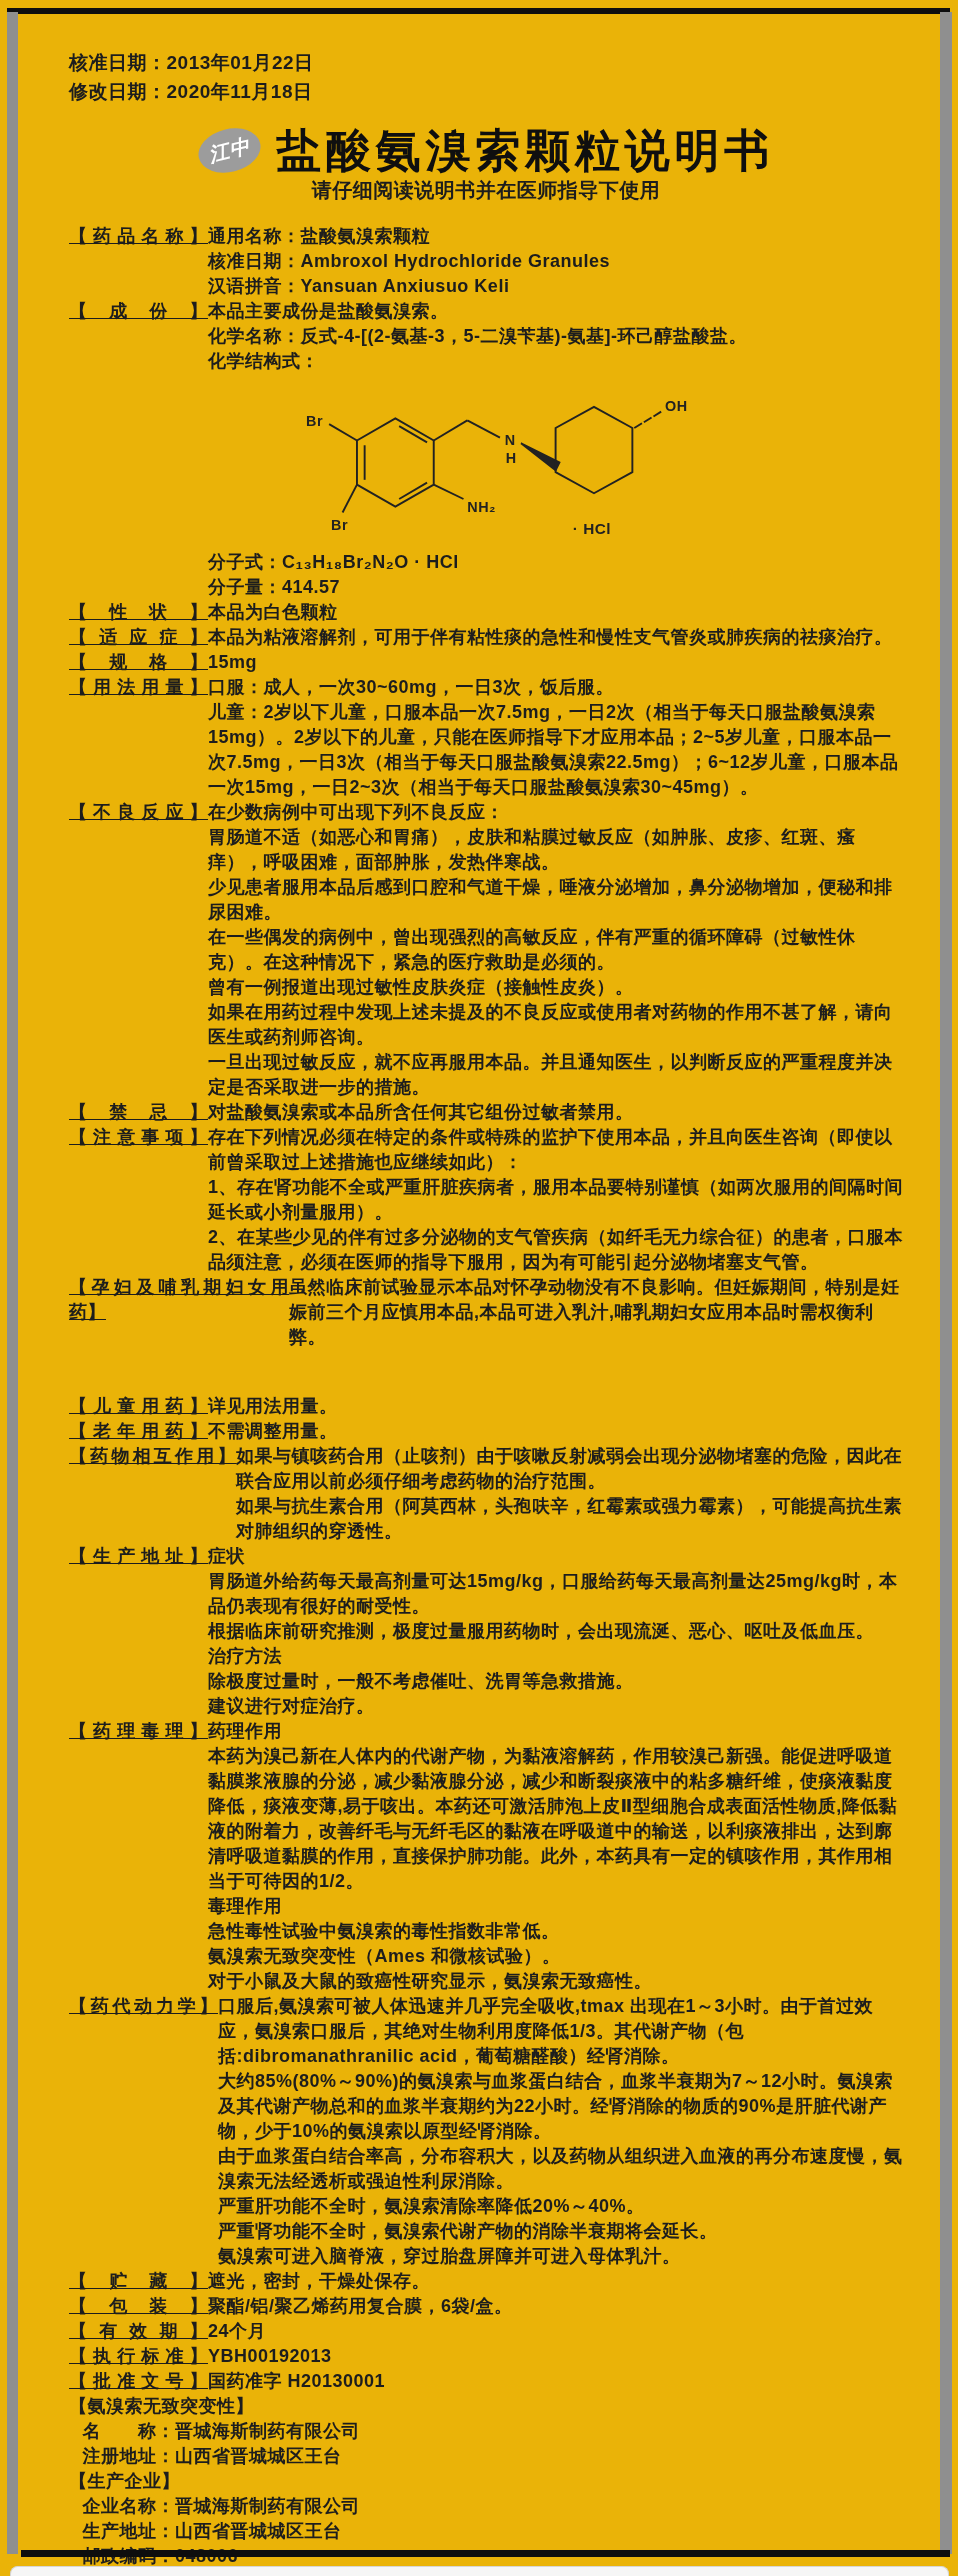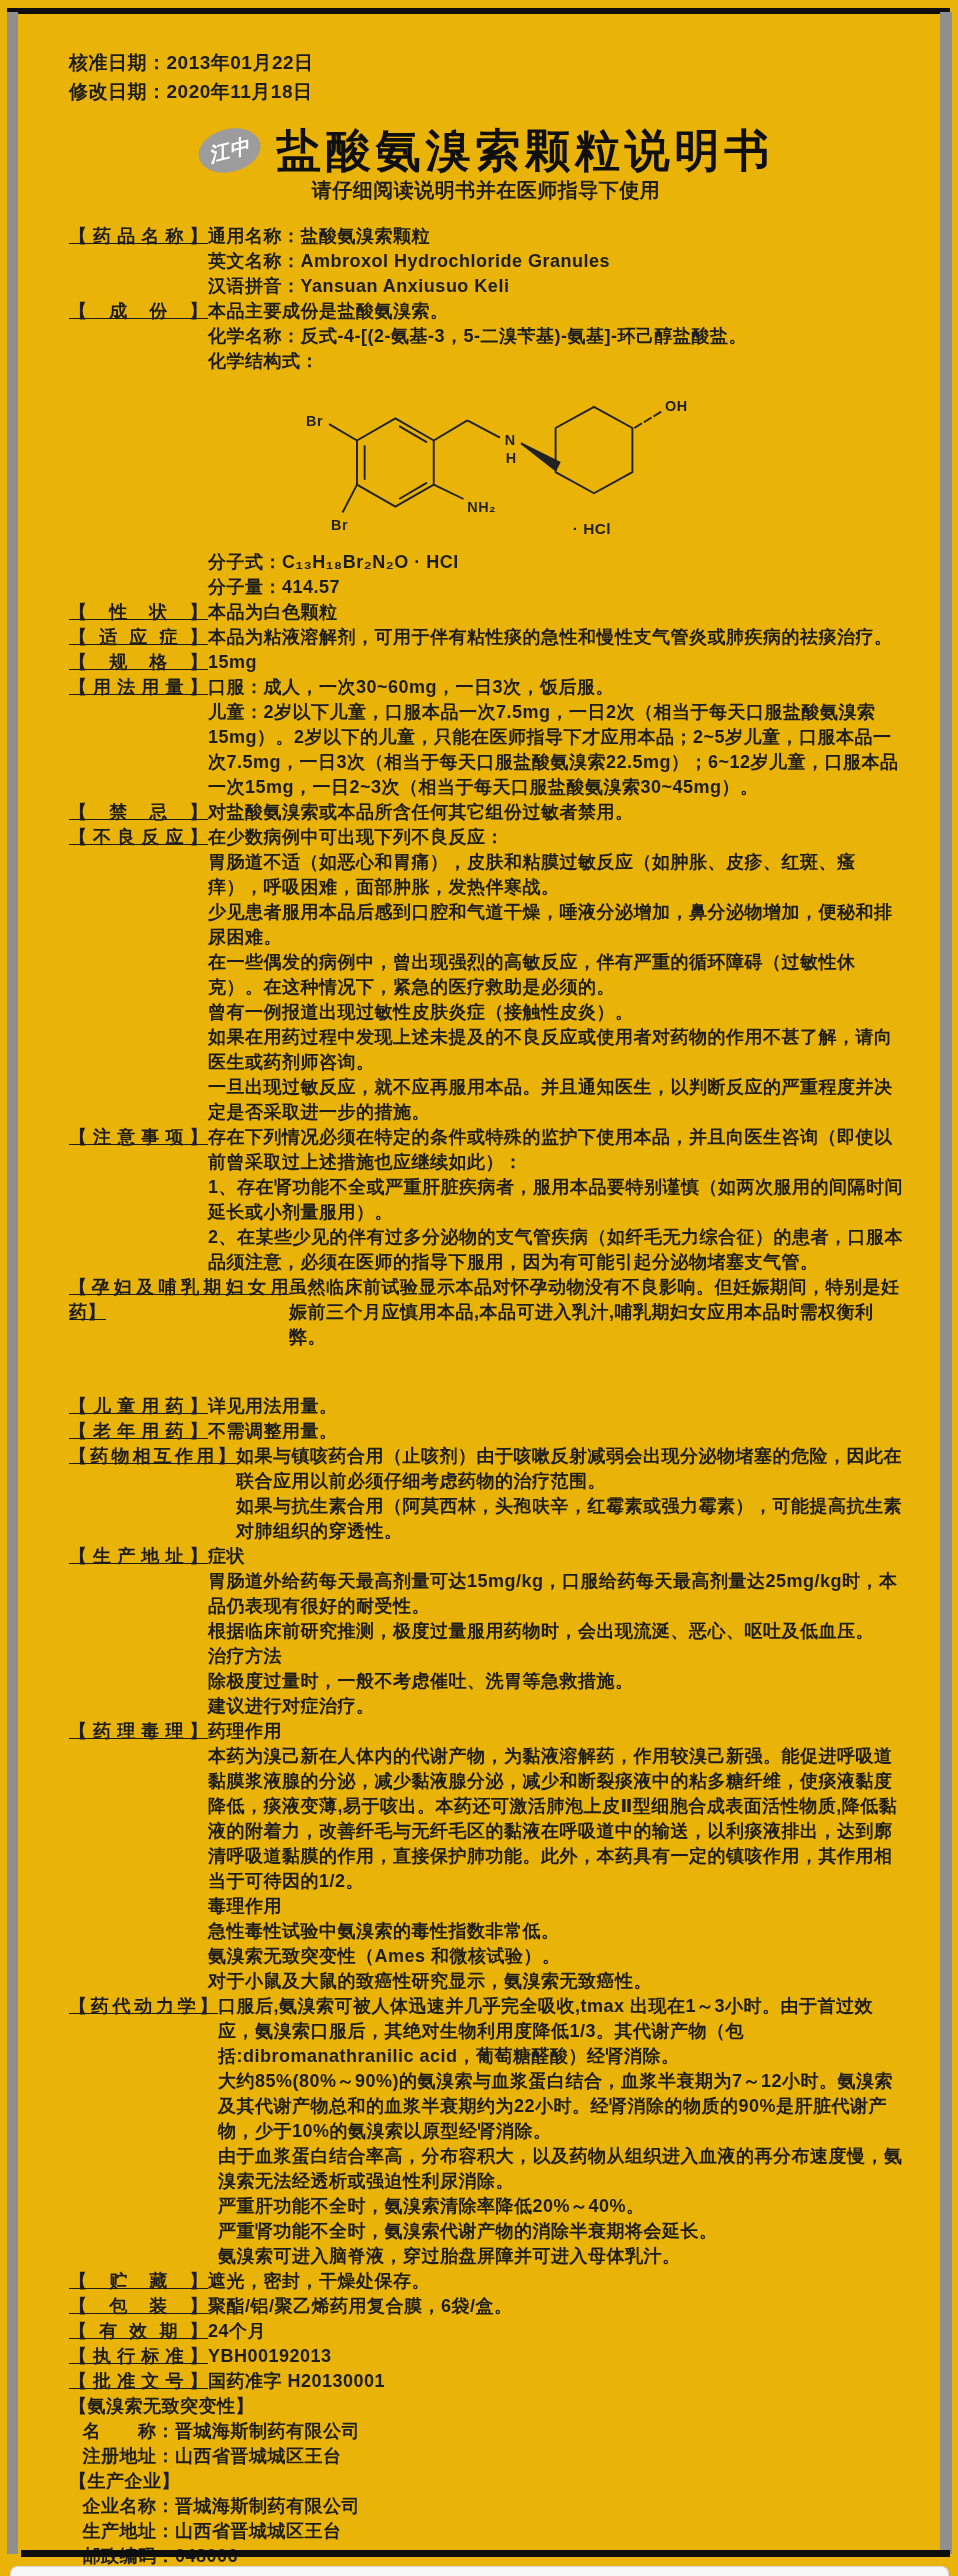--- a/index.html
+++ b/index.html
@@ -62,21 +62,21 @@
 
     <div class="header">
       <div class="logo">江中</div>
       <div class="title">盐酸氨溴索颗粒说明书</div>
     </div>
     <div class="subtitle">请仔细阅读说明书并在医师指导下使用</div>
 
     <div class="row">
       <div class="lab">【药品名称】</div>
       <div>通用名称：盐酸氨溴索颗粒</div>
-      <div>英文名称：Ambroxol Hydrochloride Granules</div>
+      <div>核准日期：Ambroxol Hydrochloride Granules</div>
       <div>汉语拼音：Yansuan Anxiusuo Keli</div>
     </div>
 
     <div class="row">
       <div class="lab">【成份】</div>
       <div>本品主要成份是盐酸氨溴索。</div>
       <div>化学名称：反式-4-[(2-氨基-3，5-二溴苄基)-氨基]-环己醇盐酸盐。</div>
       <div>化学结构式：</div>
       <div class="struct">
         <svg width="451" height="171" viewBox="0 0 470 178" style="font-size:19px">
@@ -134,36 +134,36 @@
       <div>15mg</div>
     </div>
 
     <div class="row">
       <div class="lab">【用法用量】</div>
       <div>口服：成人，一次30~60mg，一日3次，饭后服。</div>
       <div>儿童：2岁以下儿童，口服本品一次7.5mg，一日2次（相当于每天口服盐酸氨溴索15mg）。2岁以下的儿童，只能在医师指导下才应用本品；2~5岁儿童，口服本品一次7.5mg，一日3次（相当于每天口服盐酸氨溴索22.5mg）；6~12岁儿童，口服本品一次15mg，一日2~3次（相当于每天口服盐酸氨溴索30~45mg）。</div>
     </div>
 
     <div class="row">
-      <div class="lab">【禁忌】</div>
-      <div>对盐酸氨溴索或本品所含任何其它组份过敏者禁用。</div>
-    </div>
-
-    <div class="row">
       <div class="lab">【不良反应】</div>
       <div>在少数病例中可出现下列不良反应：</div>
       <div>胃肠道不适（如恶心和胃痛），皮肤和粘膜过敏反应（如肿胀、皮疹、红斑、瘙痒），呼吸困难，面部肿胀，发热伴寒战。</div>
       <div>少见患者服用本品后感到口腔和气道干燥，唾液分泌增加，鼻分泌物增加，便秘和排尿困难。</div>
       <div>在一些偶发的病例中，曾出现强烈的高敏反应，伴有严重的循环障碍（过敏性休克）。在这种情况下，紧急的医疗救助是必须的。</div>
       <div>曾有一例报道出现过敏性皮肤炎症（接触性皮炎）。</div>
       <div>如果在用药过程中发现上述未提及的不良反应或使用者对药物的作用不甚了解，请向医生或药剂师咨询。</div>
       <div>一旦出现过敏反应，就不应再服用本品。并且通知医生，以判断反应的严重程度并决定是否采取进一步的措施。</div>
     </div>
 
     <div class="row">
+      <div class="lab">【禁忌】</div>
+      <div>对盐酸氨溴索或本品所含任何其它组份过敏者禁用。</div>
+    </div>
+
+    <div class="row">
       <div class="lab">【注意事项】</div>
       <div>存在下列情况必须在特定的条件或特殊的监护下使用本品，并且向医生咨询（即使以前曾采取过上述措施也应继续如此）：</div>
       <div>1、存在肾功能不全或严重肝脏疾病者，服用本品要特别谨慎（如两次服用的间隔时间延长或小剂量服用）。</div>
       <div>2、在某些少见的伴有过多分泌物的支气管疾病（如纤毛无力综合征）的患者，口服本品须注意，必须在医师的指导下服用，因为有可能引起分泌物堵塞支气管。</div>
     </div>
 
     <div class="row w12">
       <div class="lab">【孕妇及哺乳期妇女用药】</div>
       <div>虽然临床前试验显示本品对怀孕动物没有不良影响。但妊娠期间，特别是妊娠前三个月应慎用本品,本品可进入乳汁,哺乳期妇女应用本品时需权衡利弊。</div>
     </div>

